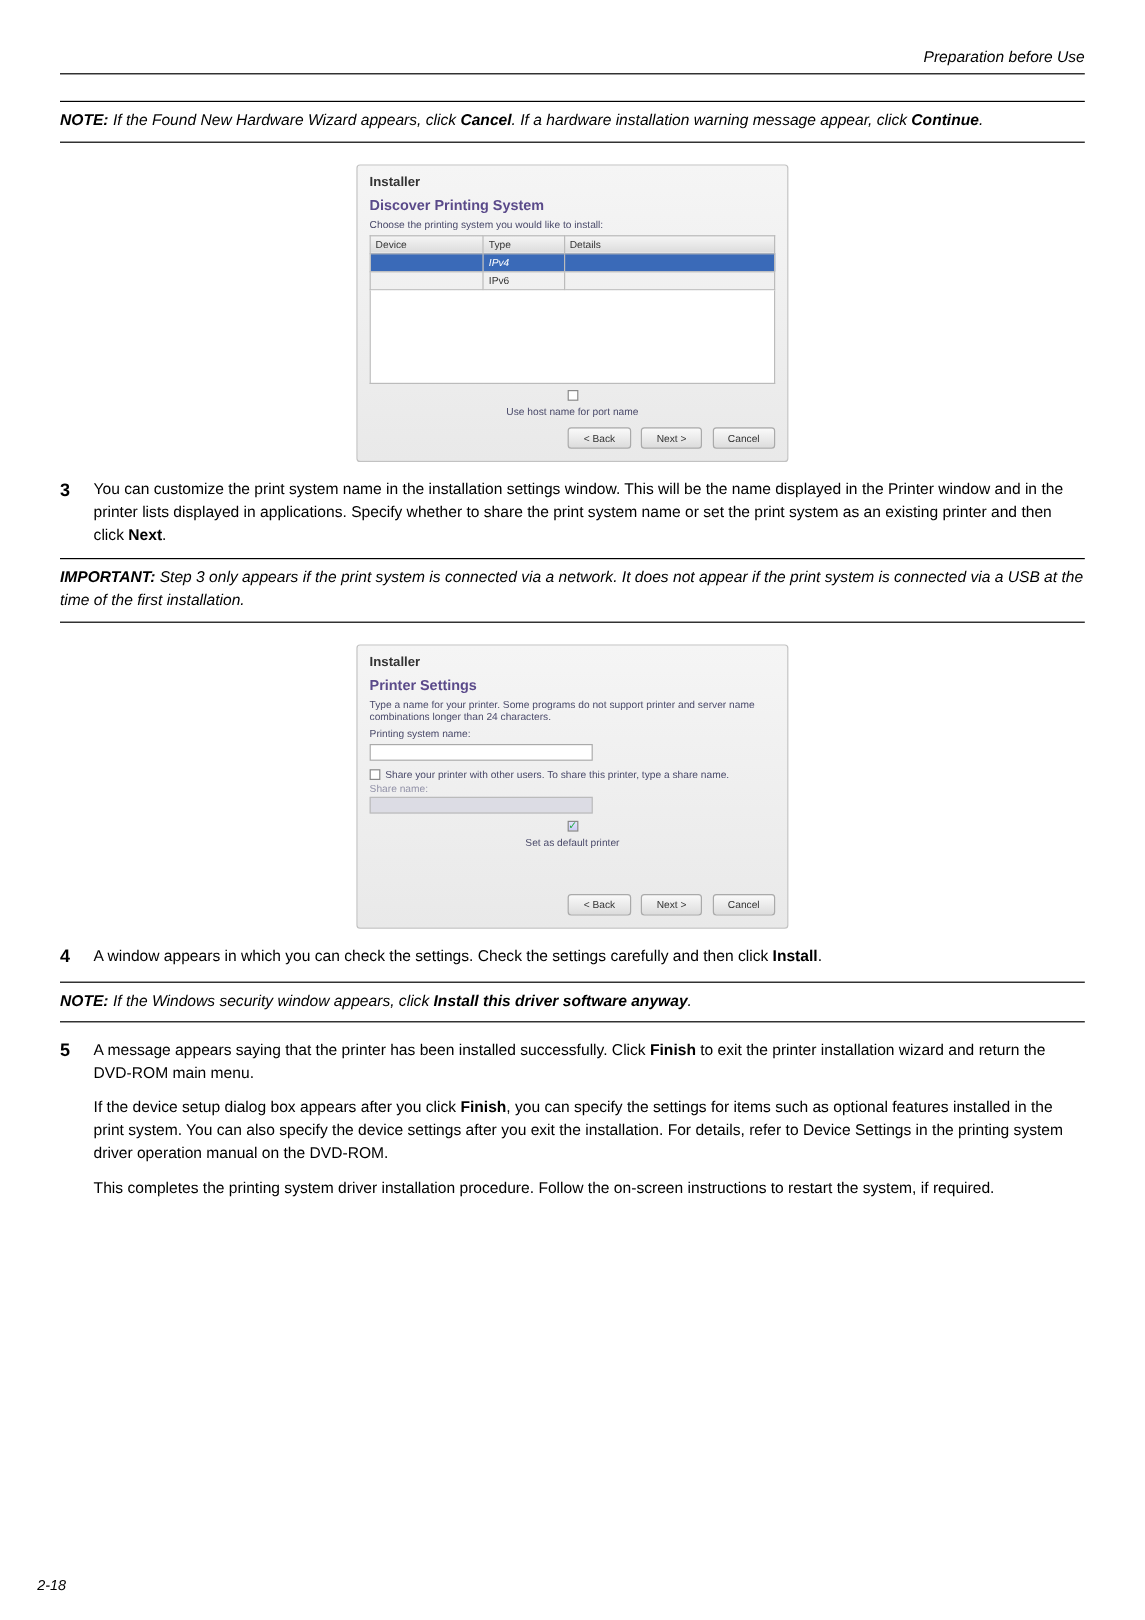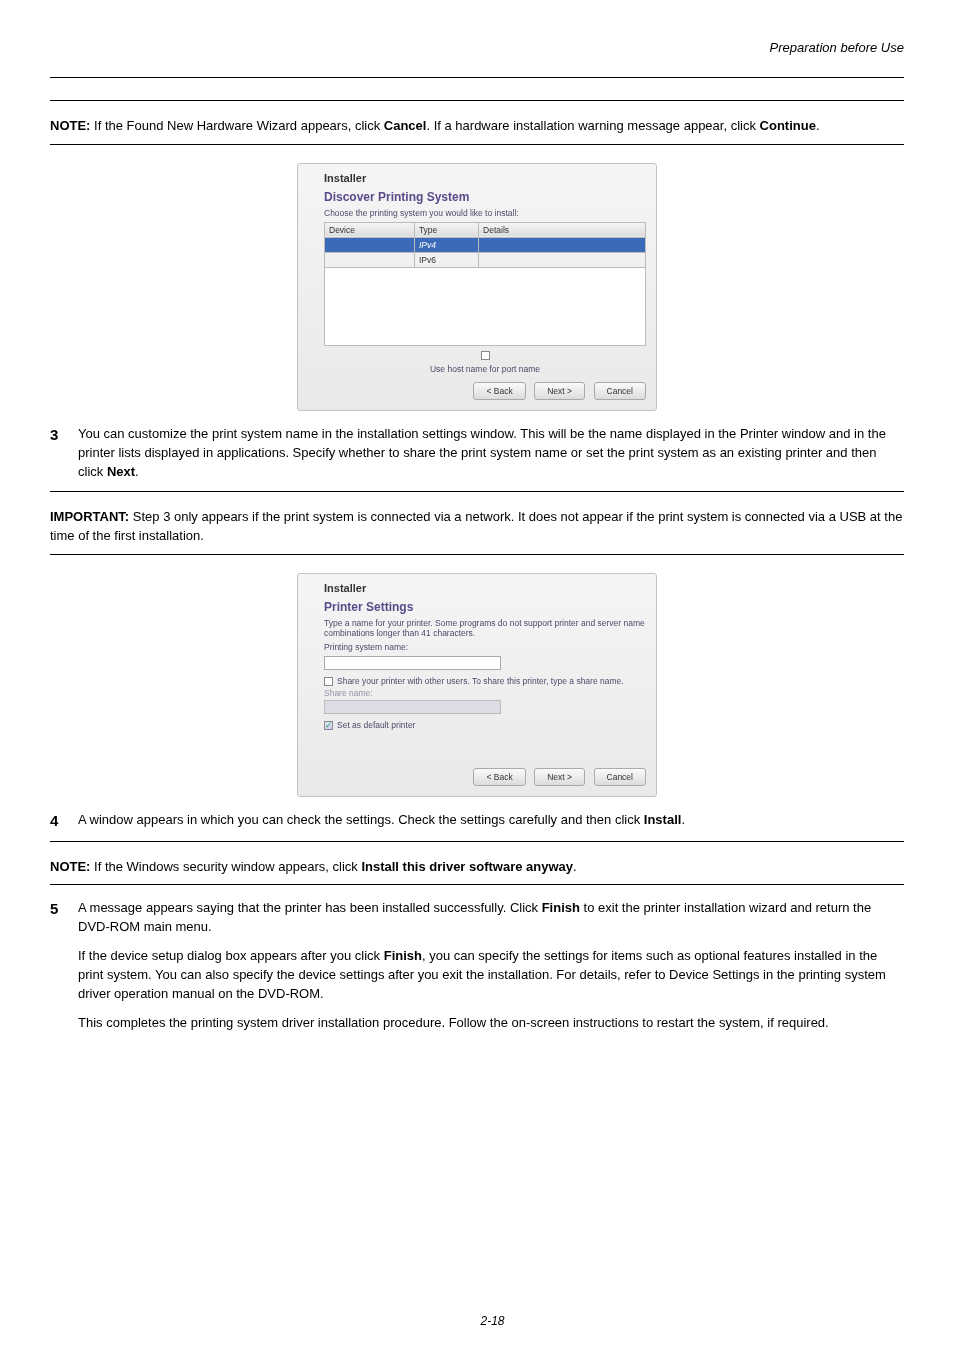--- a/index.html
+++ b/index.html
@@ -1,26 +1,26 @@
 <!DOCTYPE html>
 <html><head>
 <meta charset="utf-8">
 <style>
   * { box-sizing: border-box; margin: 0; padding: 0; }
   html, body { width: 954px; background: #fff; font-family: Arial, Helvetica, sans-serif; color: #000; }
   .page { width: 954px; min-height: 1350px; padding: 40px 50px 30px 50px; position: relative; }
-  .header-sec { font-style: italic; font-size: 13px; text-align: right; padding-bottom: 22px; border-bottom: 1.5px solid #000; margin-bottom: 22px; }
-  .rule-box { border-top: 1.5px solid #000; border-bottom: 1.5px solid #000; padding: 16px 0 8px 0; font-size: 13px; line-height: 1.45; }
+  .header-sec { font-style: italic; font-size: 13px; text-align: right; padding-bottom: 6px; border-bottom: 1.5px solid #000; margin-bottom: 22px; }
+  .rule-box { border-top: 1.5px solid #000; border-bottom: 1.5px solid #000; padding: 6px 0 8px 0; font-size: 13px; line-height: 1.45; font-style: italic; }
   .body-text { font-size: 13px; line-height: 1.45; }
   .step { display: flex; align-items: flex-start; margin: 14px 0 10px 0; }
   .step-num { font-size: 15px; font-weight: bold; width: 28px; flex: 0 0 28px; line-height: 1.3; }
   .step-content { flex: 1; font-size: 13px; line-height: 1.45; }
   .step-content p { margin-bottom: 10px; }
   .img-wrap { text-align: center; margin: 18px 0 14px 0; }
-  .dlg { display: inline-block; width: 360px; border: 1px solid #c2c2c2; background: linear-gradient(#f5f5f5,#e9e9e9); font-size: 9px; text-align: left; color: #333; border-radius: 3px; padding-left: 16px; }
+  .dlg { display: inline-block; width: 360px; border: 1px solid #c2c2c2; background: linear-gradient(#f5f5f5,#e9e9e9); font-size: 9px; text-align: left; color: #333; border-radius: 3px; }
   .dlg-pad { padding: 8px 10px 10px 10px; }
   .dlg-title-lbl { font-size: 11px; font-weight: bold; color: #333; margin-bottom: 6px; }
   .dlg-sub { font-size: 12px; font-weight: bold; color: #5a4a8a; margin-bottom: 4px; }
   .dlg-small { font-size: 8.5px; color: #4a4a6a; margin-bottom: 4px; }
   .tbl { width: 100%; border-collapse: collapse; font-size: 8.5px; }
   .tbl th { background: linear-gradient(#f5f5f5,#dcdcdc); border: 1px solid #bbb; padding: 2px 4px; text-align: left; font-weight: normal; }
   .tbl td { border: 1px solid #bbb; padding: 2px 4px; text-align: left; }
   .tbl tr.selected td { background: #3a6ab8; color: #fff; font-style: italic; }
   .tbl-body { height: 78px; border: 1px solid #bbb; border-top: none; background: #fff; }
   .status-bar { border: 1px solid #bbb; background: linear-gradient(#efefef,#dedede); font-size: 8.5px; text-align: center; padding: 2px; margin-top: 6px; }
@@ -28,21 +28,21 @@
   .btn { display: inline-block; border: 1px solid #aaa; border-radius: 3px; background: linear-gradient(#fafafa,#dcdcdc); font-size: 8.5px; padding: 3px 12px; color: #333; text-align: center; }
   .btn + .btn { margin-left: 6px; }
   .btn-row-right { text-align: right; margin-top: 8px; }
   .chk-line { display: flex; align-items: center; gap: 4px; font-size: 8.5px; color: #4a4a6a; }
   .chk { width: 9px; height: 9px; border: 1px solid #888; background: #fff; display: inline-block; }
   .chk.on { background: linear-gradient(#e4e4ff,#ccccf5); position: relative; }
   .chk.on::after { content:"✓"; position:absolute; left:0; top:-2px; font-size:9px; color:#2a4; }
   .input-line { border: 1px solid #aaa; background: #fff; height: 14px; margin: 2px 0 6px 0; }
   .input-disabled { border: 1px solid #bbb; background: #dcdce4; height: 14px; margin: 2px 0 6px 0; }
   .lbl-dim { font-size: 8.5px; color: #9292a8; margin-top: 2px; }
-  .pagefoot { position: absolute; bottom: 22px; left: 0; width: 100%; text-align: center; font-style: italic; font-size: 12px; padding-left: 31px; }
+  .pagefoot { position: absolute; bottom: 22px; left: 0; width: 100%; font-style: italic; font-size: 12px; padding-left: 31px; }
   b { font-weight: bold; }
 </style>
 </head>
 <body>
 
 <div class="page">
 
   <div class="header-sec">Preparation before Use</div>
 
   <div class="rule-box body-text">
@@ -97,30 +97,30 @@
 
   <div class="rule-box body-text">
     <b>IMPORTANT:</b><span> Step 3 only appears if the print system is connected via a network. It does not appear if the print system is connected via a USB at the time of the first installation.</span>
   </div>
 
   <div class="img-wrap">
     <div class="dlg">
       <div class="dlg-pad">
         <div class="dlg-title-lbl">Installer</div>
         <div class="dlg-sub">Printer Settings</div>
-        <div class="dlg-small">Type a name for your printer. Some programs do not support printer and server name combinations longer than 41 characters.</div>
+        <div class="dlg-small">Type a name for your printer. Some programs do not support printer and server name combinations longer than 24 characters.</div>
         <div class="dlg-small">Printing system name:</div>
         <div class="input-line" style="width:55%;"></div>
         <div class="chk-line">
           <span class="chk"></span>
           <span>Share your printer with other users. To share this printer, type a share name.</span>
         </div>
         <div class="lbl-dim">Share name:</div>
         <div class="input-disabled" style="width:55%;"></div>
-        <div class="chk-line" style="margin-top:4px;">
+        <div class="chk-line" style="margin-top:4px;flex-direction:column;">
           <span class="chk on"></span>
           <span>Set as default printer</span>
         </div>
         <div style="height:30px;"></div>
         <div class="btn-row-right">
           <span class="btn">&lt; Back</span>
           <span class="btn">Next &gt;</span>
           <span class="btn">Cancel</span>
         </div>
       </div>

